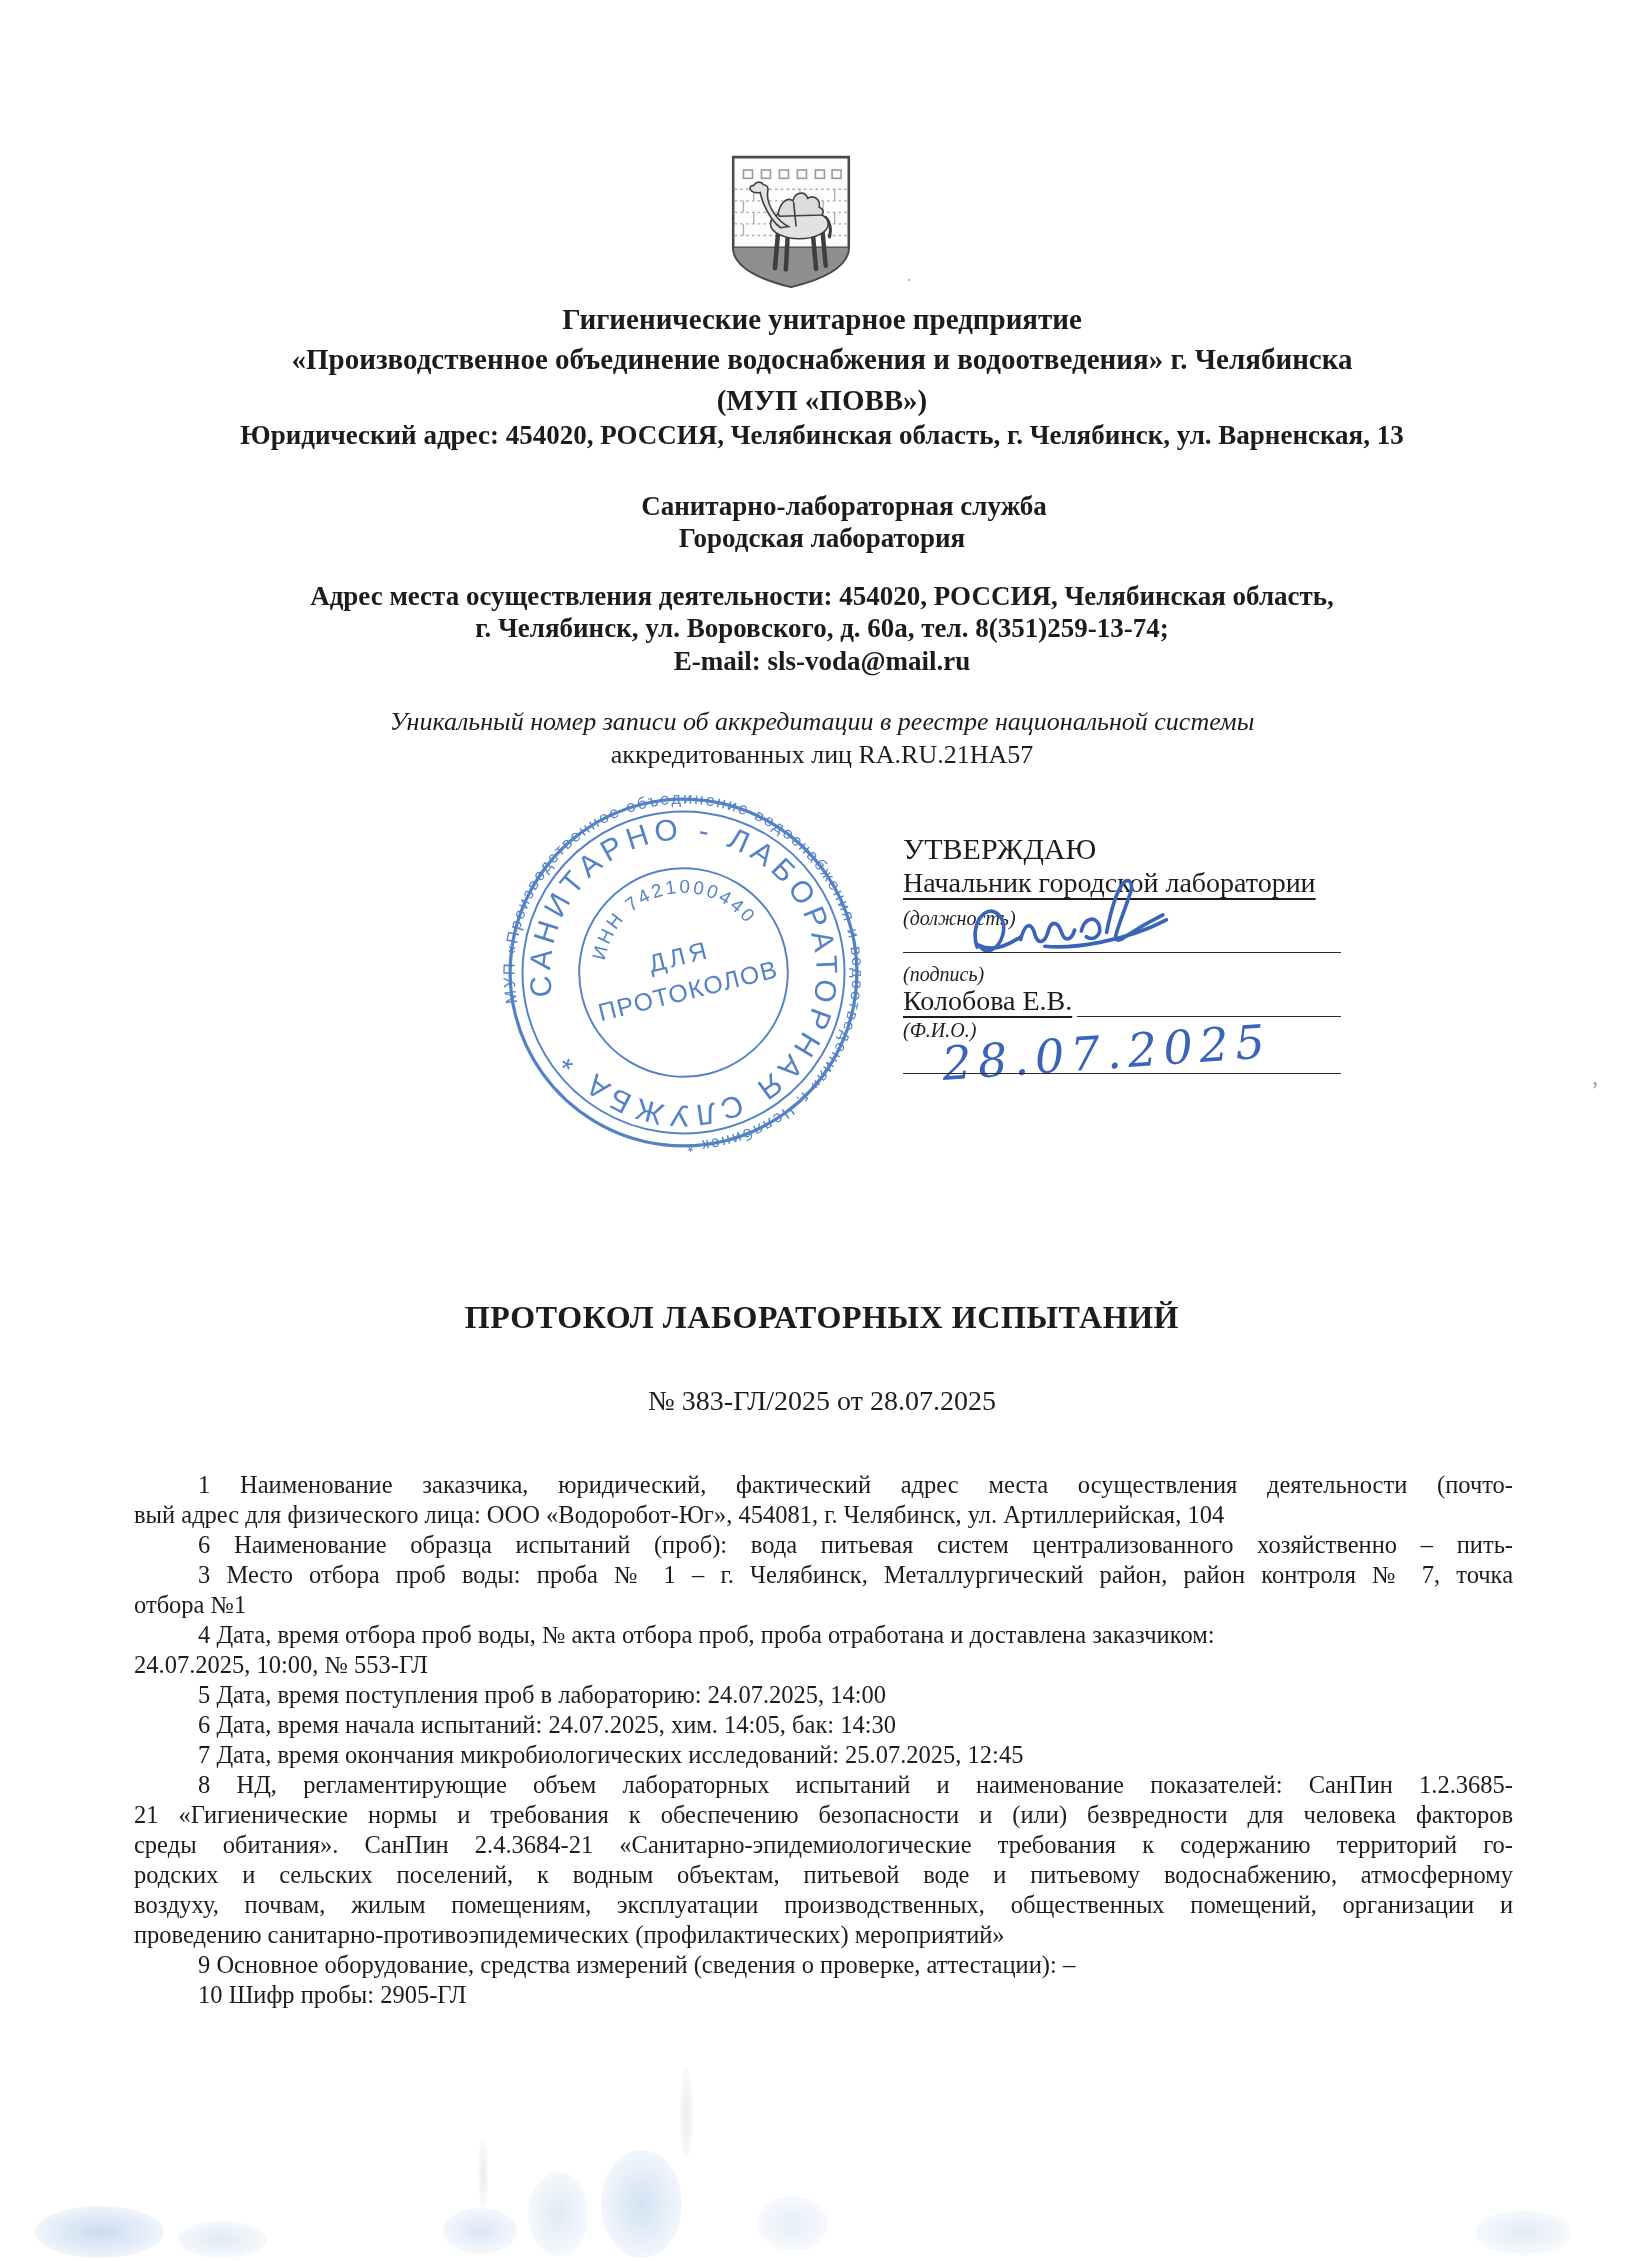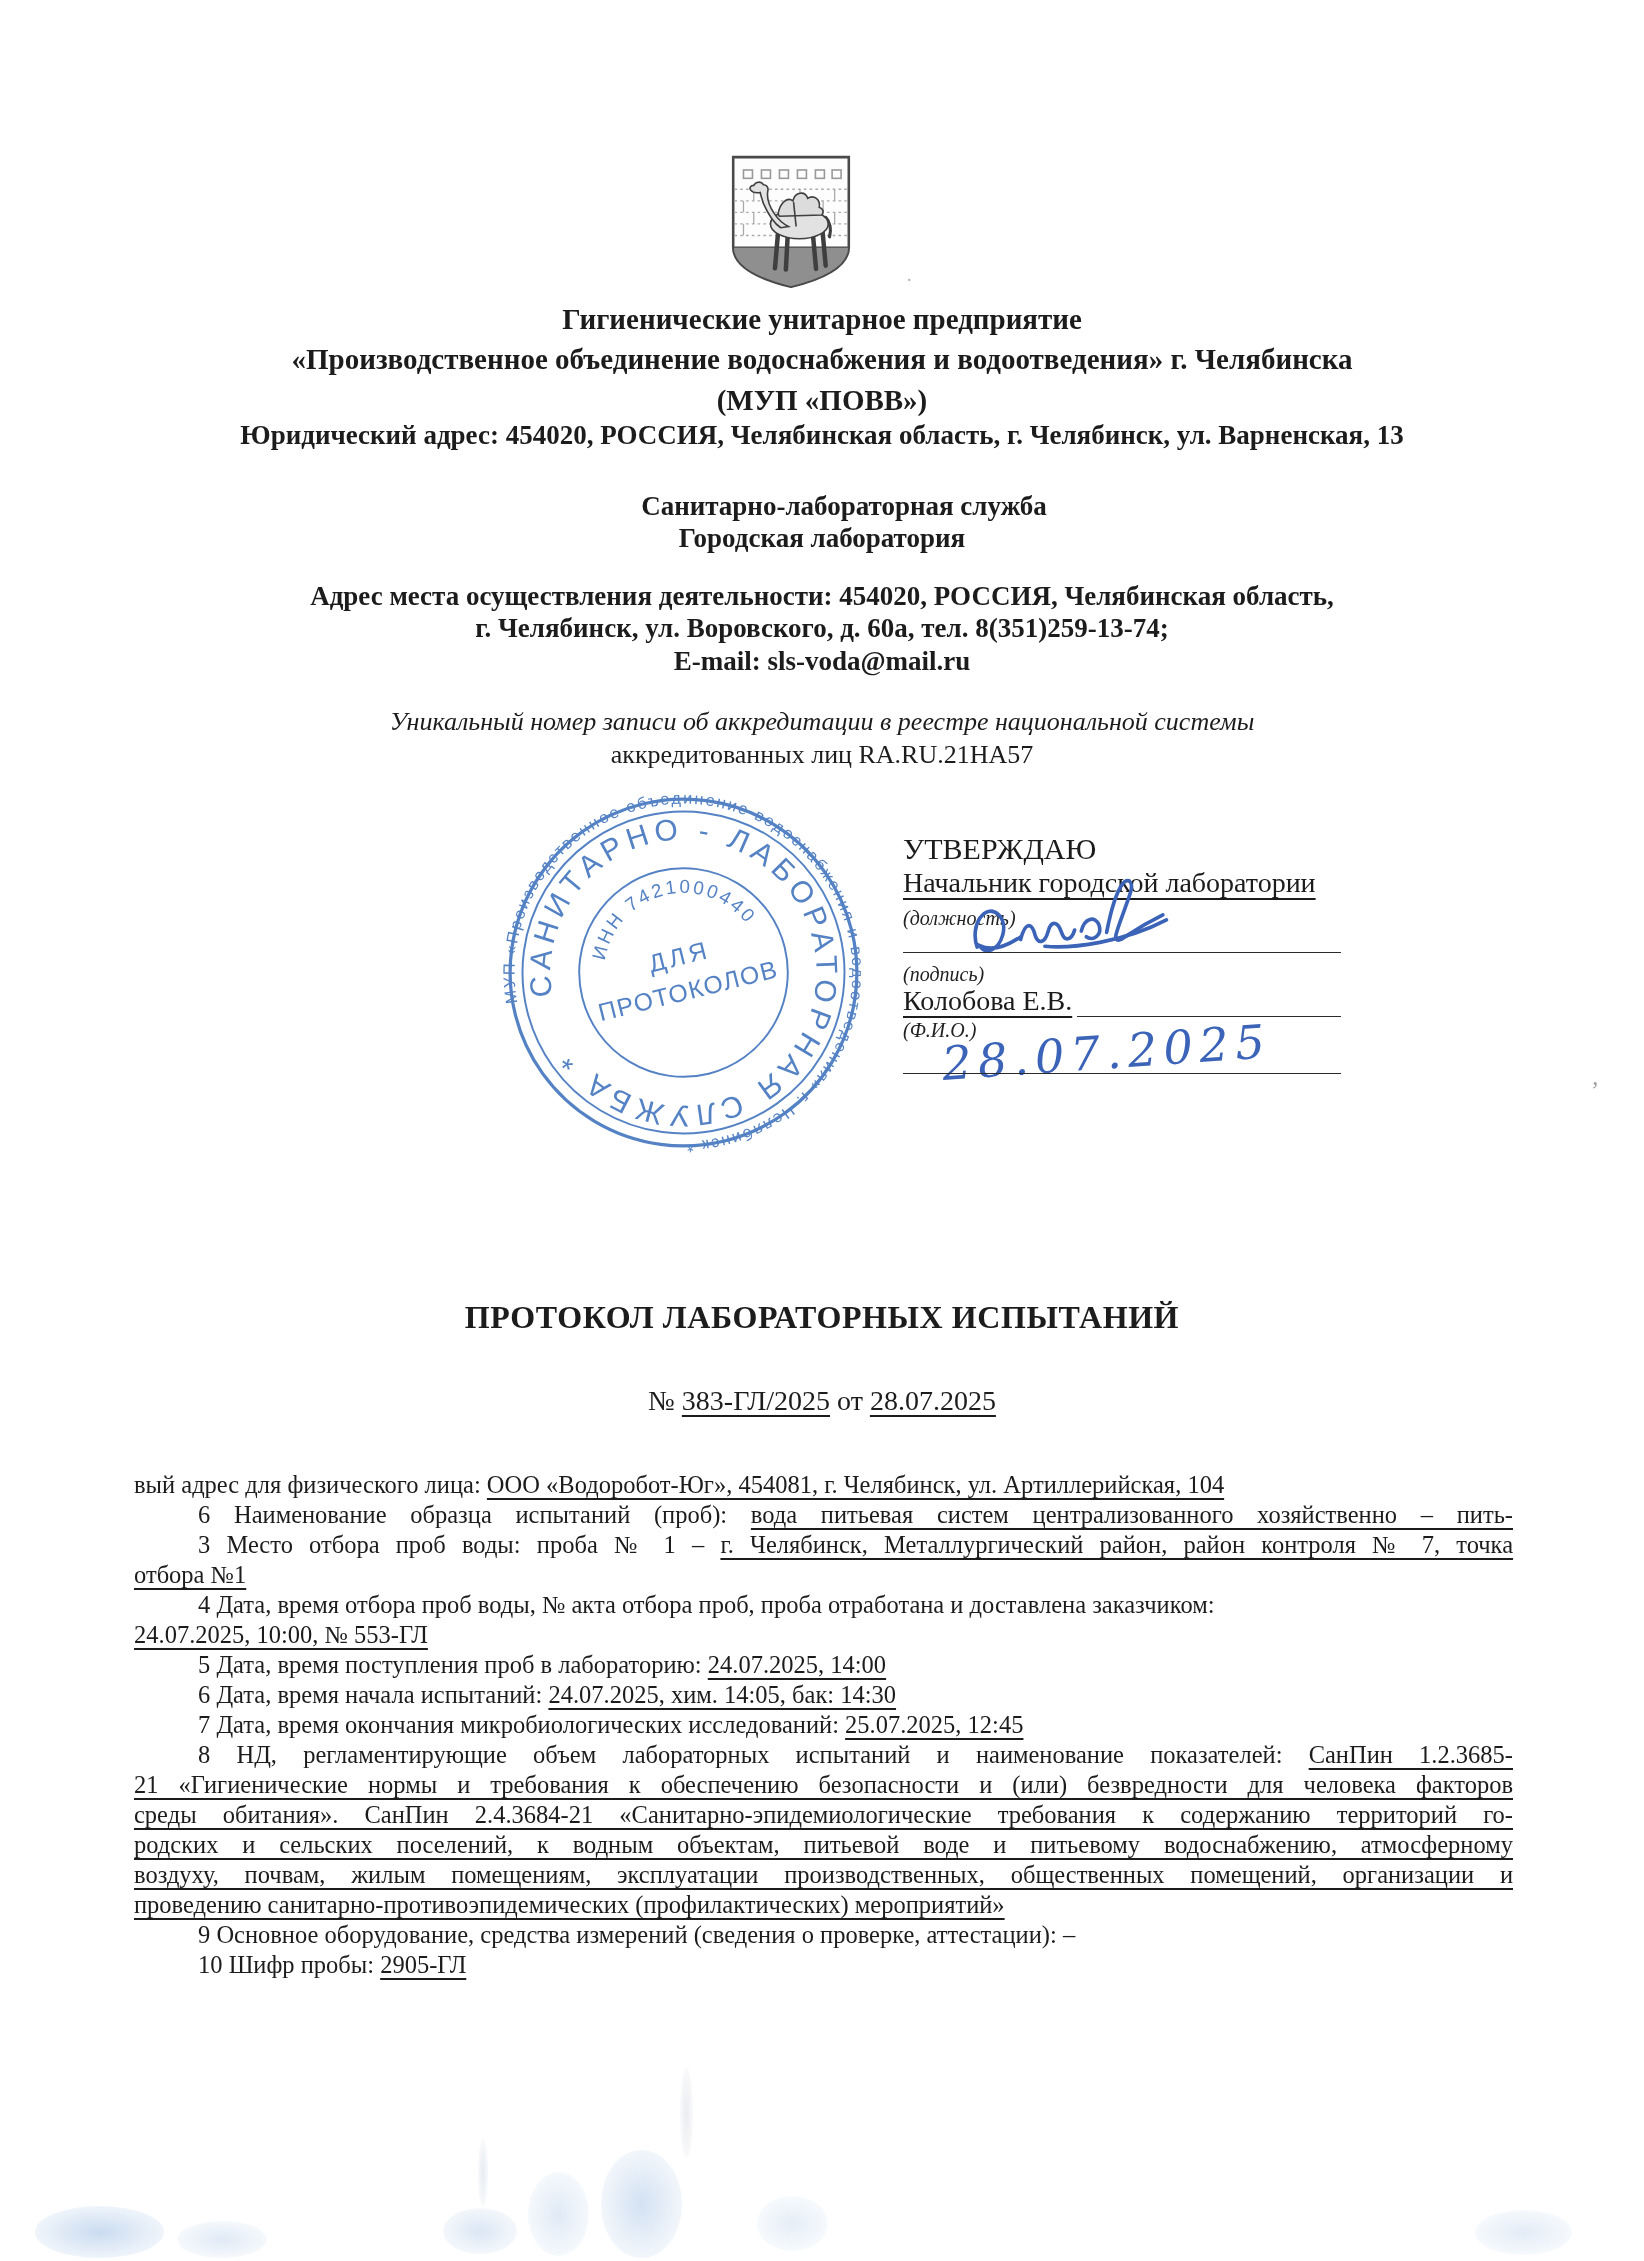--- a/index.html
+++ b/index.html
@@ -35,21 +35,21 @@
   #namerow{top:151px;display:flex;align-items:flex-end;}
   #namerow .name{text-decoration:underline;text-decoration-thickness:1.9px;text-underline-offset:5.8px;padding-right:5.2px;white-space:nowrap;}
   #namerow .fill{flex:1;border-bottom:1.9px solid #2b2b2b;height:33px;}
   #fio{top:187px;}
   #datesvg{position:absolute;left:29px;top:183px;width:370px;height:74px;}
   #botline{top:241px;}
   
   #doctitle{top:1299px;font-size:32px;font-weight:bold;letter-spacing:0.6px;}
   #docnum{top:1385px;font-size:28px;}
   #docnum span{white-space:pre;}
-  .u{text-decoration:underline;text-decoration-thickness:1.9px;text-underline-offset:4.5px;}
+  .u{text-decoration-thickness:1.9px;text-underline-offset:4.5px;}
   
   #body{position:absolute;left:134px;top:1470px;width:1379px;font-size:24.5px;line-height:30px;}
   .bline{min-height:30px;}
   .bline.j{text-align:justify;text-align-last:justify;}
   .bline.ind{text-indent:64px;}
   
   .blob{position:absolute;border-radius:50%;pointer-events:none;}
   .speck{position:absolute;pointer-events:none;color:#777;}
 </style>
 </head>
@@ -160,20 +160,21 @@
     </svg>
     <div id="botline" class="row hline"></div>
   </div>
 
   <div id="doctitle" class="cl">ПРОТОКОЛ ЛАБОРАТОРНЫХ ИСПЫТАНИЙ</div>
   <div id="docnum" class="cl">
     <span>№ </span><span class="u">383-ГЛ/2025</span><span> от </span><span class="u">28.07.2025</span>
   </div>
 
   <div id="body">
+      <div class="bline j ind"><span>1 Наименование заказчика, юридический, фактический адрес места осуществления деятельности (почто-</span></div>
       <div class="bline"><span>вый адрес для физического лица: </span><span class="u">ООО «Водоробот-Юг», 454081, г. Челябинск, ул. Артиллерийская, 104</span></div>
       <div class="bline j ind"><span>6 Наименование образца испытаний (проб): </span><span class="u">вода питьевая систем централизованного хозяйственно – пить-</span></div>
       <div class="bline j ind"><span>3 Место отбора проб воды: проба № 1 – </span><span class="u">г. Челябинск, Металлургический район, район контроля № 7, точка</span></div>
       <div class="bline"><span class="u">отбора №1</span></div>
       <div class="bline ind"><span>4 Дата, время отбора проб воды, № акта отбора проб, проба отработана и доставлена заказчиком:</span></div>
       <div class="bline"><span class="u">24.07.2025, 10:00, № 553-ГЛ</span></div>
       <div class="bline ind"><span>5 Дата, время поступления проб в лабораторию: </span><span class="u">24.07.2025, 14:00</span></div>
       <div class="bline ind"><span>6 Дата, время начала испытаний: </span><span class="u">24.07.2025, хим. 14:05, бак: 14:30</span></div>
       <div class="bline ind"><span>7 Дата, время окончания микробиологических исследований: </span><span class="u">25.07.2025, 12:45</span></div>
       <div class="bline j ind"><span>8 НД, регламентирующие объем лабораторных испытаний и наименование показателей: </span><span class="u">СанПин 1.2.3685-</span></div>

